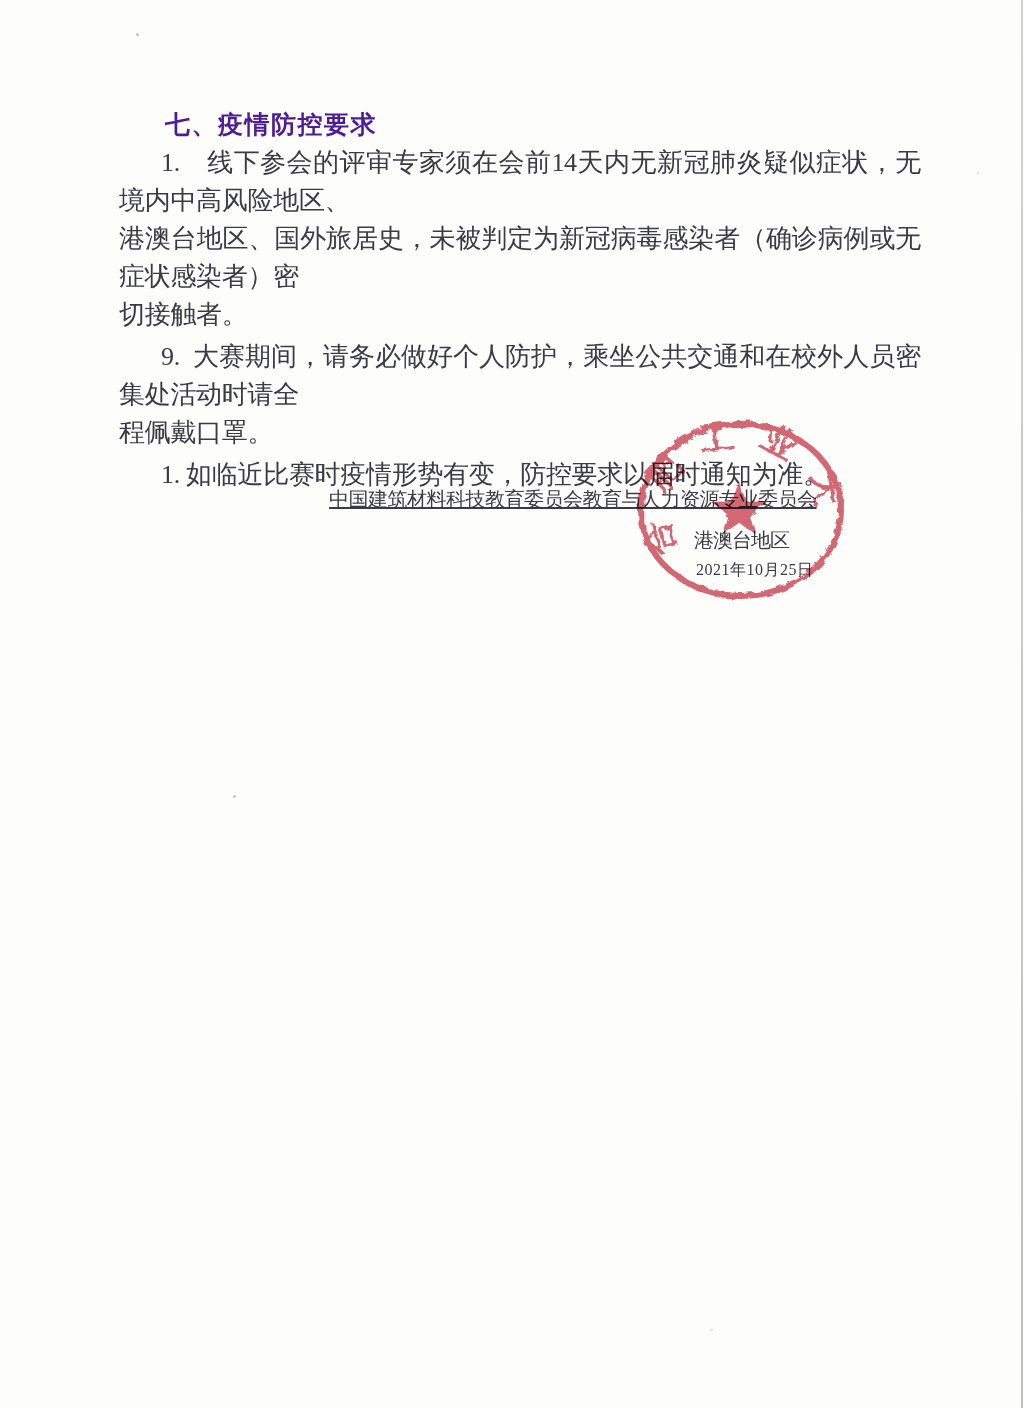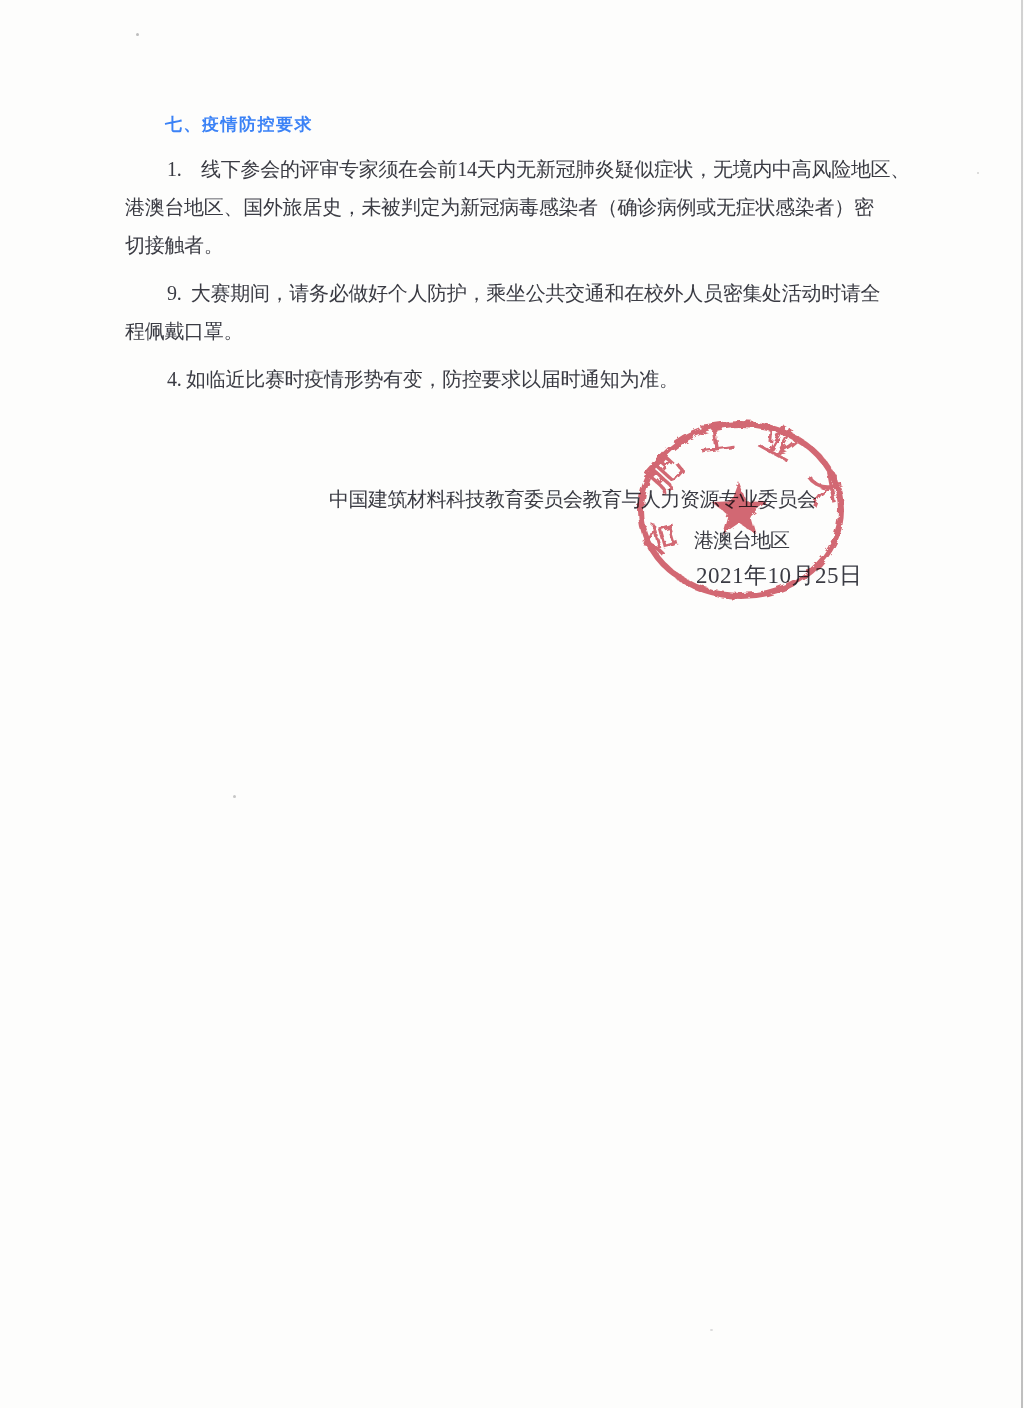--- a/index.html
+++ b/index.html
@@ -12,47 +12,47 @@
     color: #3a3b43;
     overflow: hidden;
   }
   .content {
     position: absolute;
     left: 115px;
     top: 110px;
     width: 810px;
   }
   .heading {
-    font-size: 17px;
+    font-size: 25px;
     font-weight: bold;
-    color: #3b82f6;
+    color: #4c1d95;
     margin: 0 0 4px 50px;
     line-height: 30px;
     letter-spacing: 1.5px;
   }
   .para {
-    margin: 10px;
-    font-size: 20px;
+    margin: 4px;
+    font-size: 26px;
     line-height: 38px;
     letter-spacing: -0.3px;
     text-indent: 42px;
     white-space: pre-wrap;
     text-align: justify;
     font-family: Liberation Serif, serif;
   }
   .sig {
     position: absolute;
     font-size: 20px;
     letter-spacing: -0.5px;
     white-space: nowrap;
     color: #3a3b43;
   }
-  .sig-org  { left: 329px; top: 486px; }
+  .sig-org  { left: 329px; top: 486px; text-decoration: underline; }
   .sig-uni  { left: 694px; top: 527px; letter-spacing: -1px; }
-  .sig-date { left: 696px; top: 560px; font-size: 23px; letter-spacing: 0.5px; }
+  .sig-date { left: 696px; top: 560px; font-size: 16px; letter-spacing: 0.5px; }
   .seal {
     position: absolute;
     left: 636px;
     top: 418px;
     width: 210px;
     height: 184px;
     mix-blend-mode: multiply;
     opacity: 0.88;
   }
   .seal-text {
@@ -78,21 +78,21 @@
 
 <div class="page">
 
   <div class="content">
     <h2 class="heading">七、疫情防控要求</h2>
     <p class="para">1.　线下参会的评审专家须在会前14天内无新冠肺炎疑似症状，无境内中高风险地区、
 港澳台地区、国外旅居史，未被判定为新冠病毒感染者（确诊病例或无症状感染者）密
 切接触者。</p>
     <p class="para">9.  大赛期间，请务必做好个人防护，乘坐公共交通和在校外人员密集处活动时请全
 程佩戴口罩。</p>
-    <p class="para">4. 如临近比赛时疫情形势有变，防控要求以届时通知为准。</p>
+    <p class="para">1. 如临近比赛时疫情形势有变，防控要求以届时通知为准。</p>
   </div>
 
   <div class="sig sig-org">中国建筑材料科技教育委员会教育与人力资源专业委员会</div>
   <div class="sig sig-uni">港澳台地区</div>
   <div class="sig sig-date">2021年10月25日</div>
 
   <svg class="seal" viewBox="0 0 210 184" aria-hidden="true">
     <defs>
       <filter id="sealRough" x="-15%" y="-15%" width="130%" height="130%">
         <feTurbulence type="fractalNoise" baseFrequency="0.11 0.13" numOctaves="3" seed="11" result="n"></feTurbulence>

